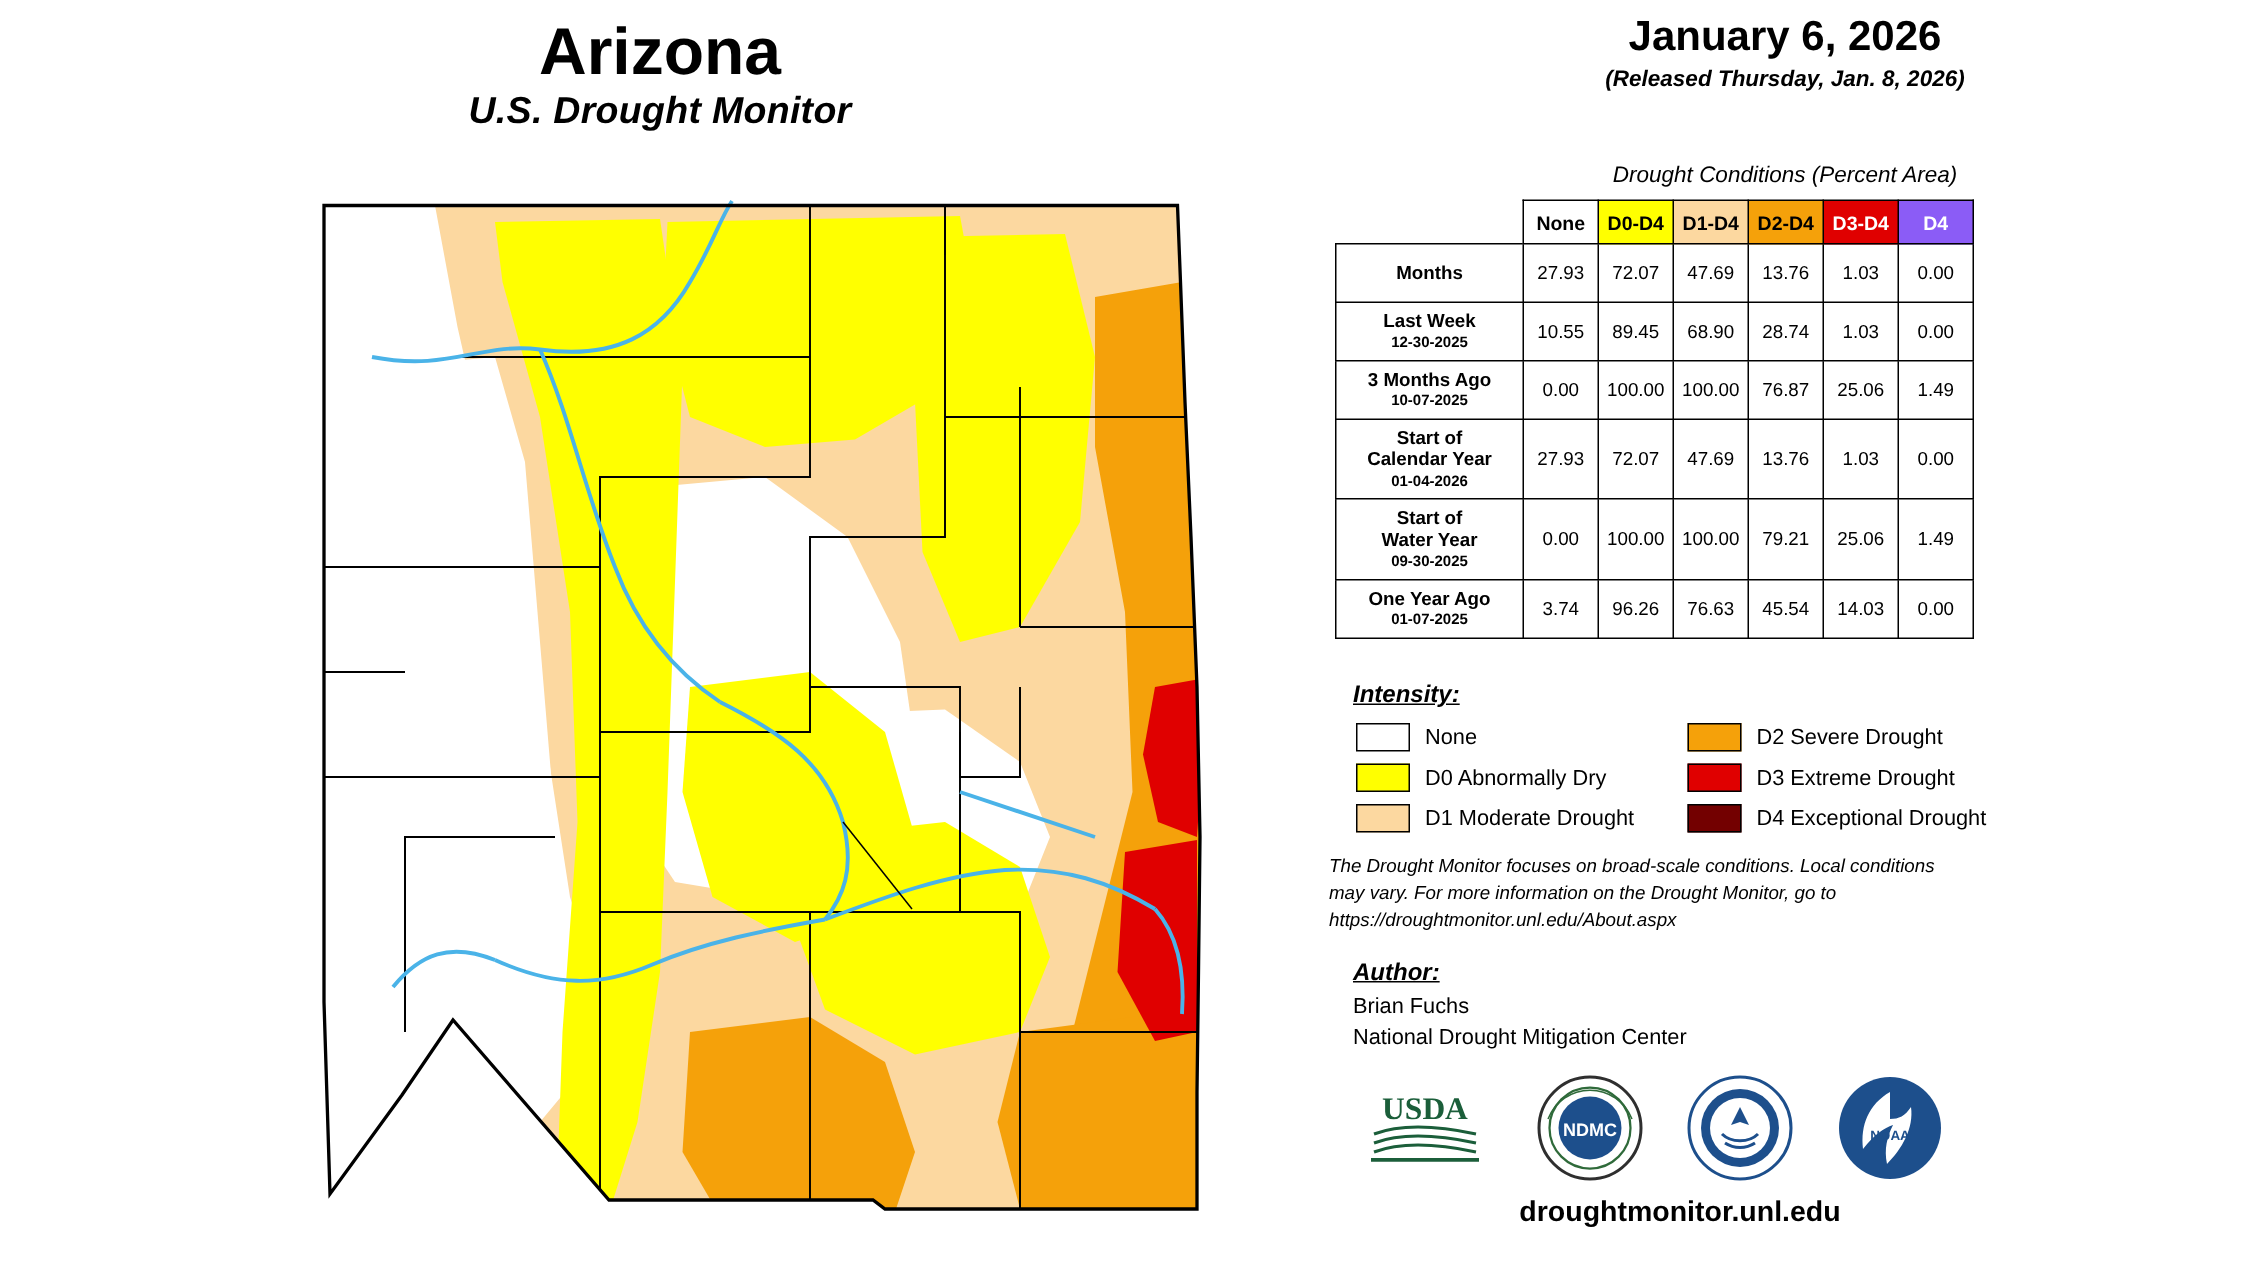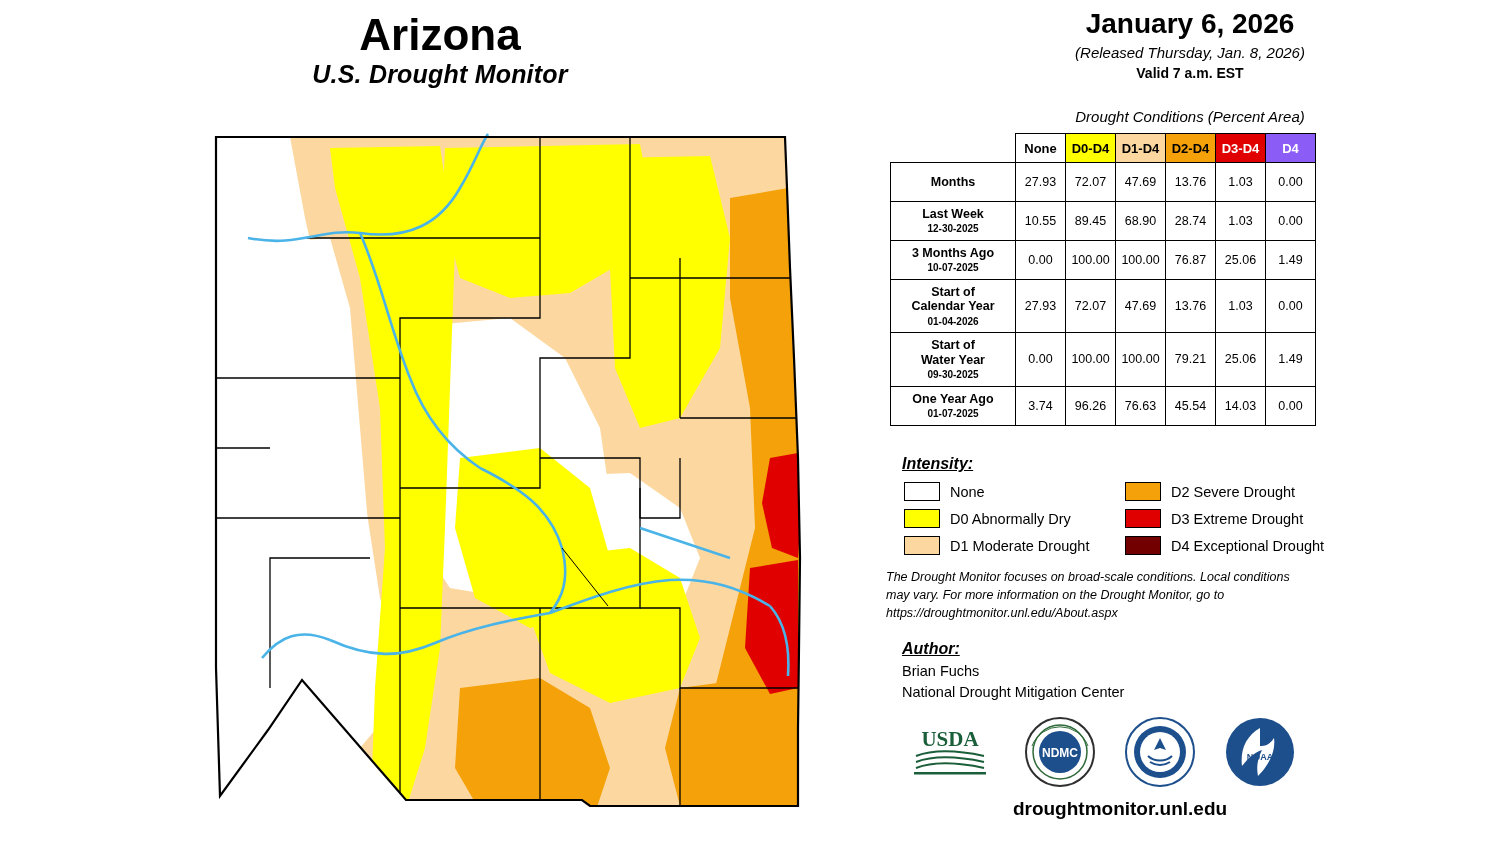--- a/index.html
+++ b/index.html
@@ -57,21 +57,21 @@
     left: 0; top: 8px;
     width: 620px;
     text-align: center;
   }
   #date-main {
     font-weight: bold;
     font-size: 28px;
   }
   #date-release {
     font-style: italic;
-    font-weight: normal;
+    font-weight: bold;
     font-size: 15px;
     margin-top: 4px;
   }
   #date-valid {
     font-weight: bold;
     font-size: 14px;
     margin-top: 4px;
   }
   #table-caption {
     position: absolute;
@@ -302,21 +302,20 @@
       <use href="#az-outline" fill="none" stroke="#000000" stroke-width="2.2"></use>
     </svg>
   </div>
 </div>
 
 <div id="right-panel">
 
   <div id="date-block">
     <div id="date-main">January 6, 2026</div>
     <div id="date-release">(Released Thursday, Jan. 8, 2026)</div>
-    <div id="date-valid">Valid 7 a.m. EST</div>
   </div>
 
   <div id="table-caption">Drought Conditions (Percent Area)</div>
 
   <table id="stats-table">
     <thead>
       <tr>
         <th class="corner"></th>
         <th class="hdr-none">None</th>
         <th class="hdr-d0d4">D0-D4</th>

